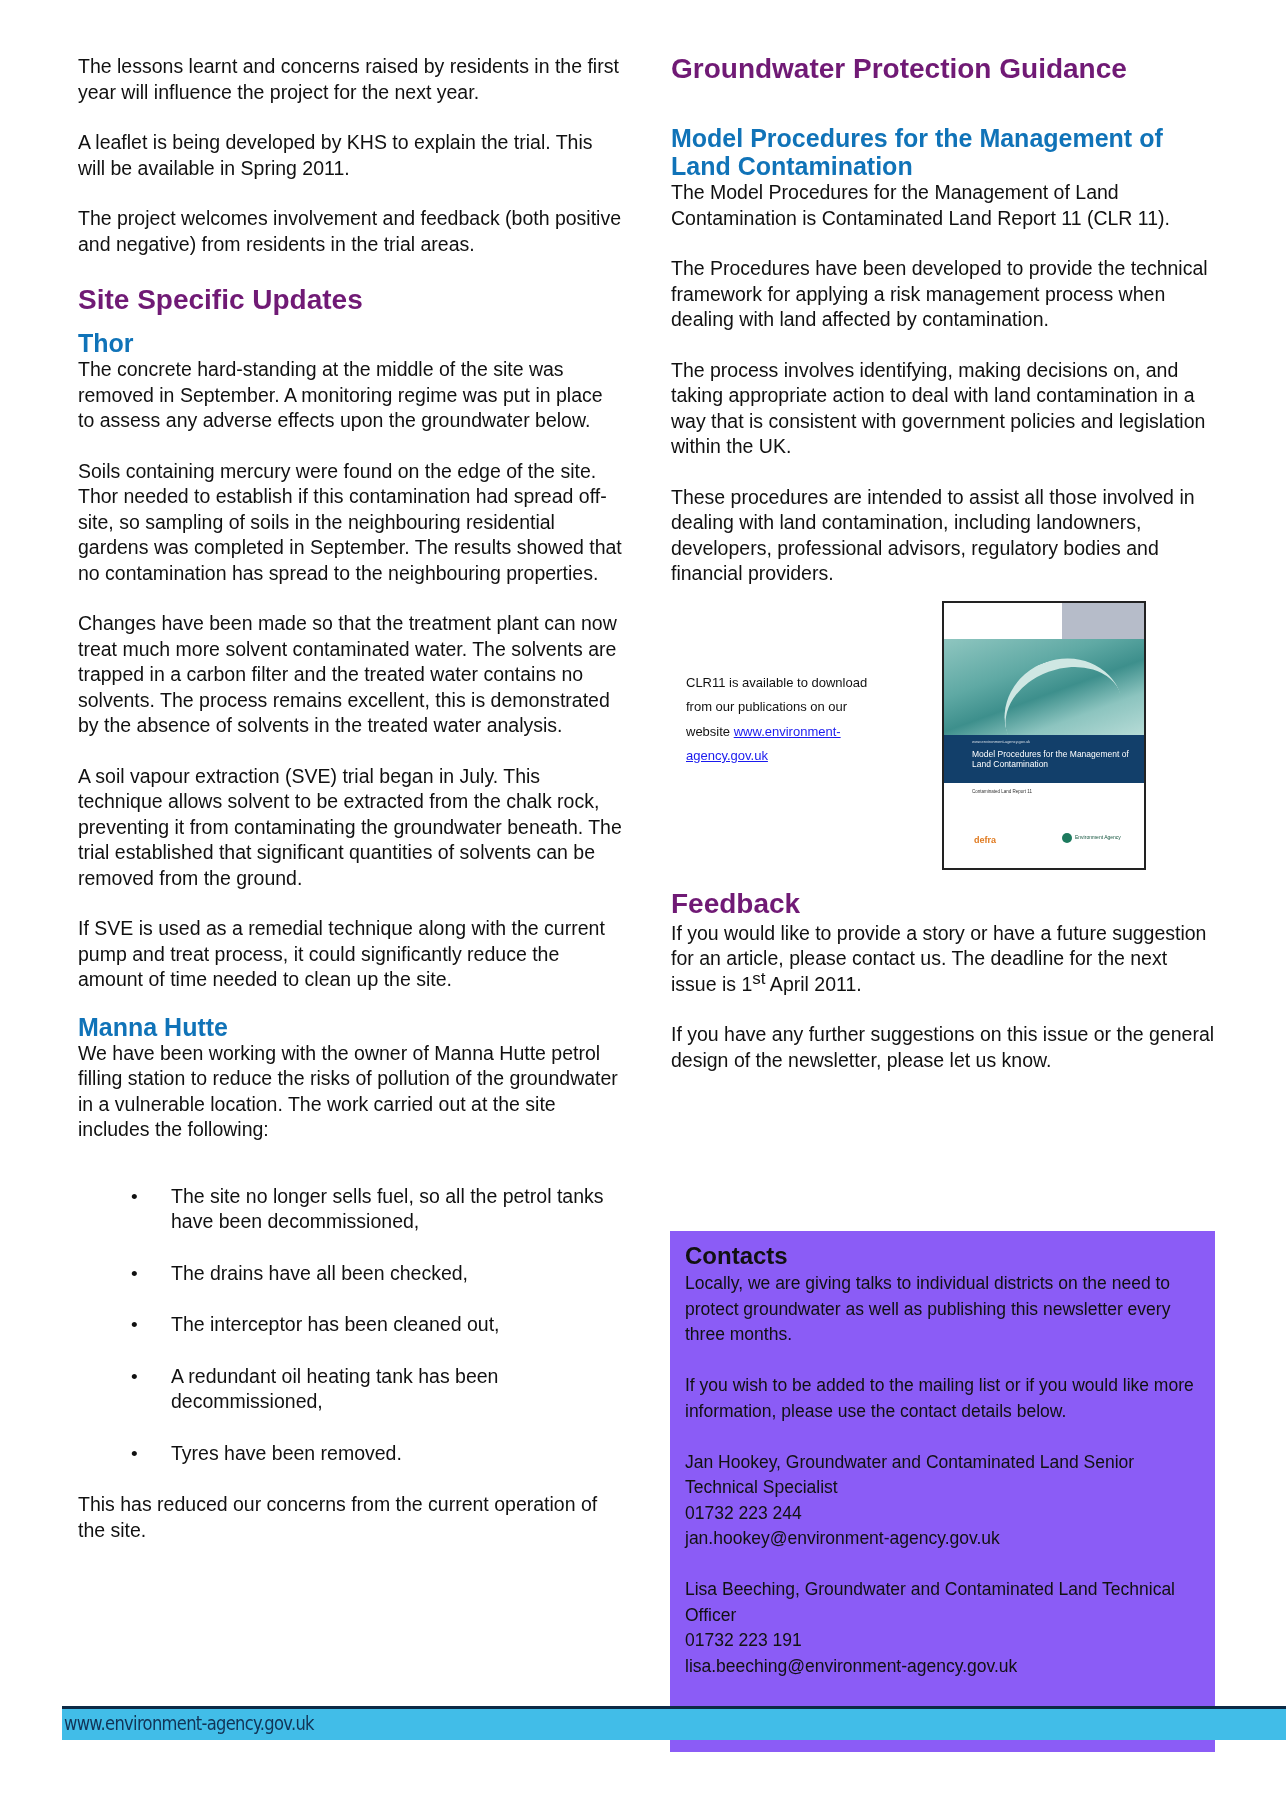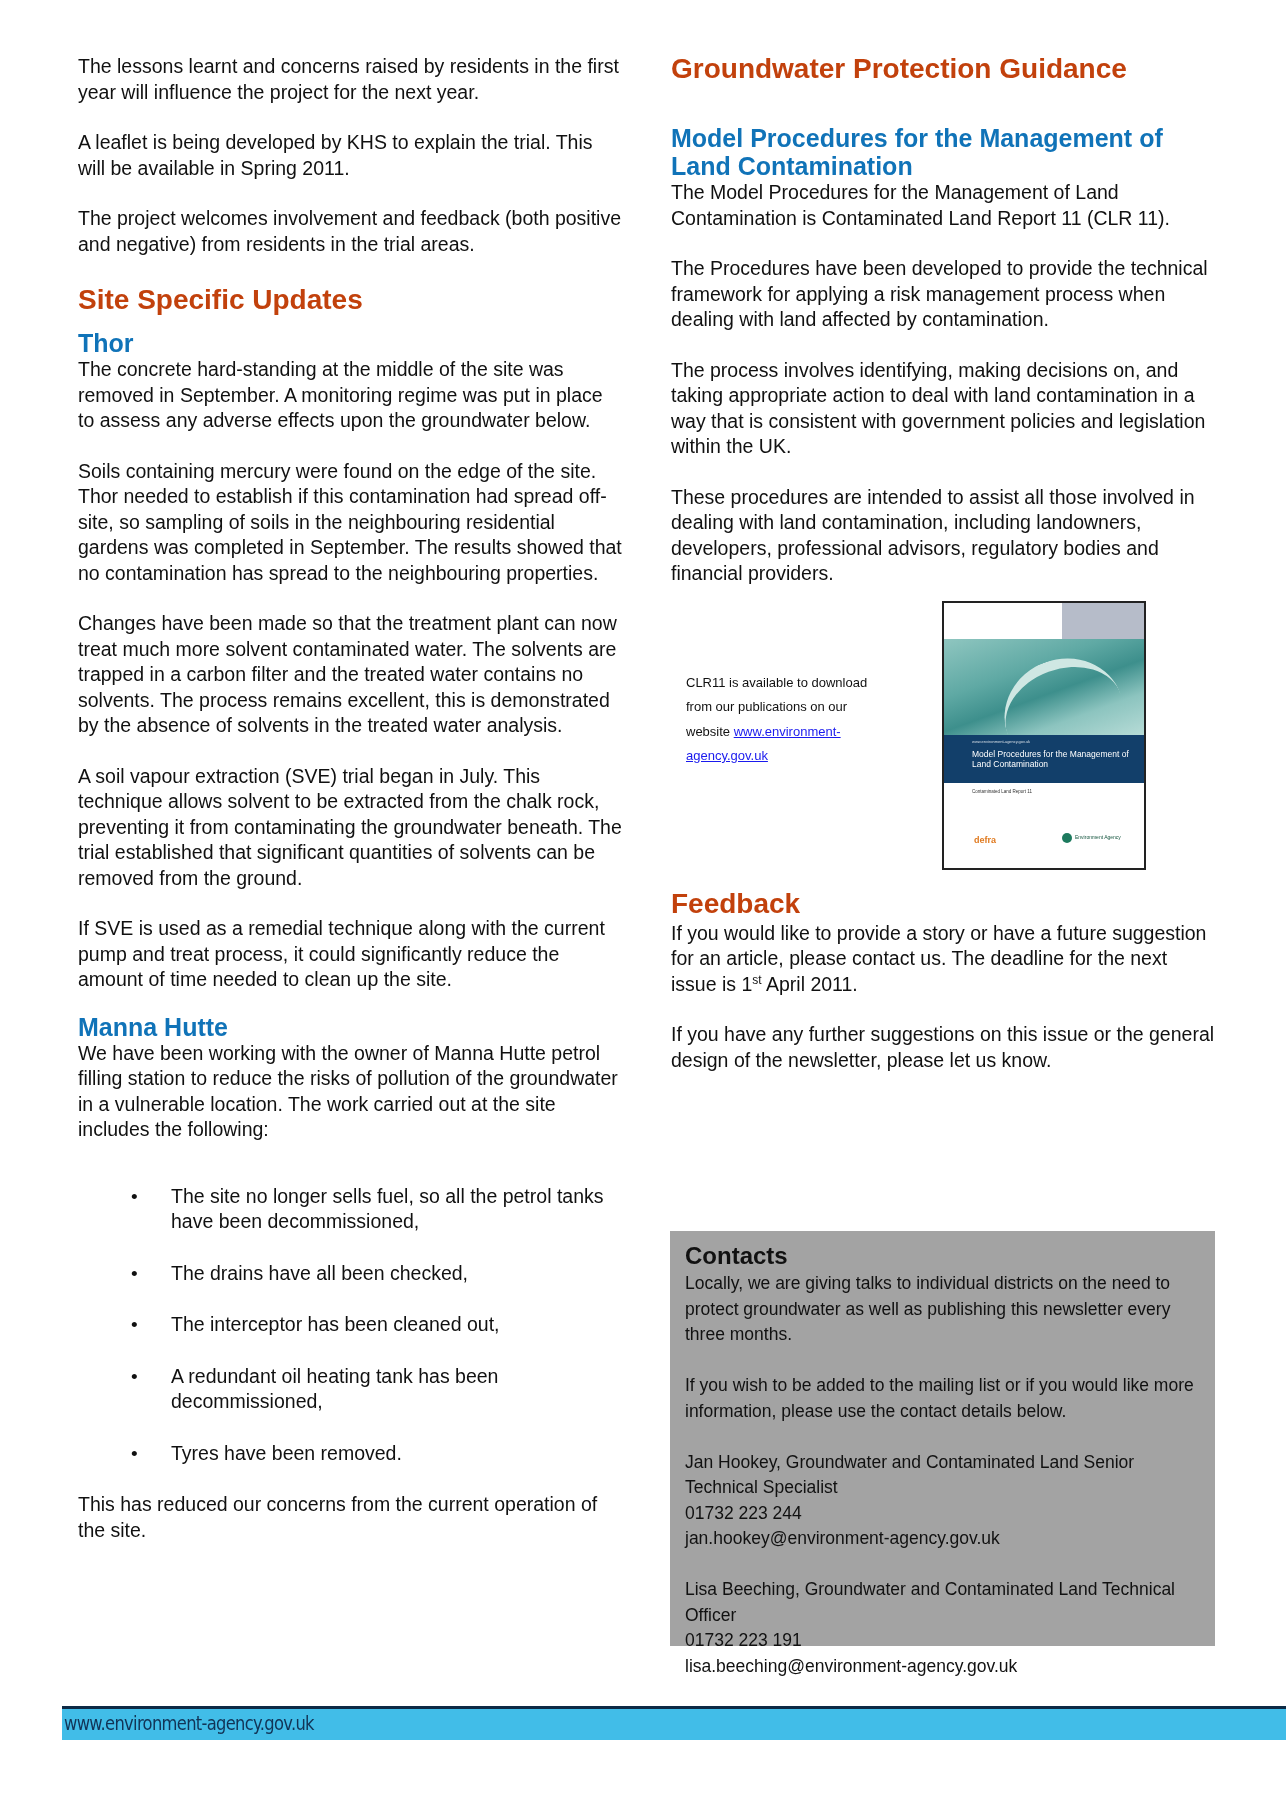--- a/index.html
+++ b/index.html
@@ -6,21 +6,21 @@
   body {
     width: 1286px; height: 1800px; position: relative; overflow: hidden;
     font-family: "Liberation Sans", sans-serif; color: #111111;
   }
   .col { position: absolute; }
   .left { left: 78px; top: 54px; width: 545px; }
   .right { left: 671px; top: 54px; width: 545px; }
   p { margin: 0; font-size: 19.5px; line-height: 25.5px; }
   .gap { height: 25px; }
   h2.section {
-    margin: 0; color: #c2410c; font-size: 28px; font-weight: bold; line-height: 34px;
+    margin: 0; color: #701a75; font-size: 28px; font-weight: bold; line-height: 34px;
   }
   h3.sub {
     margin: 0; color: #1073b8; font-size: 25px; font-weight: bold; line-height: 28px;
   }
   ul.bullets { list-style: none; margin: 16px; padding: 0; }
   ul.bullets li {
     position: relative; padding-left: 77px; font-size: 19.5px; line-height: 25.5px;
     margin-bottom: 26px;
   }
   ul.bullets li::before {
@@ -49,36 +49,36 @@
     position: absolute; left: 0; top: 132px; width: 200px; height: 48px; background: #123f6a;
     color: #ffffff;
   }
   .cover .band .url { position: absolute; left: 28px; top: 4px; font-size: 4px; opacity: .8; }
   .cover .band .t { position: absolute; left: 28px; top: 14px; font-size: 8.5px; line-height: 10px; }
   .cover .sub { position: absolute; left: 28px; top: 186px; font-size: 4.5px; color: #333; }
   .cover .defra { position: absolute; left: 30px; top: 232px; font-size: 9px; font-weight: bold; color: #e07a1f; }
   .cover .ea { position: absolute; left: 118px; top: 230px; font-size: 5px; color: #14553e; line-height: 6px; }
   .cover .ea .dot { display: inline-block; width: 10px; height: 10px; border-radius: 50%; background: #1d7a5e; vertical-align: middle; margin-right: 3px; }
   .contacts {
-    position: absolute; left: 670px; top: 1231px; width: 545px; height: 415px;
-    background: #a3a3a3;
+    position: absolute; left: 670px; top: 1231px; width: 545px; height: 521px;
+    background: #8b5cf6;
   }
   .contacts .inner { position: absolute; left: 15px; top: 10px; width: 520px; }
   .contacts h4 { margin: 0; font-size: 24px; font-weight: bold; color: #111; line-height: 30px; }
   .contacts p { font-size: 17.5px; line-height: 25.5px; }
   .contacts .gap { height: 25.5px; }
   .footer-line { position: absolute; left: 62px; top: 1706px; width: 1224px; height: 3px; background: #0e2a45; }
   .footer-bar {
     position: absolute; left: 62px; top: 1709px; width: 1224px; height: 31px; background: #41bde8;
   }
   .footer-bar span {
     position: absolute; left: 2px; top: 3px; font-family: "DejaVu Sans", sans-serif;
     font-size: 19px; letter-spacing: -0.8px; color: #123456; transform: scaleX(0.86); transform-origin: left;
   }
-  sup { font-size: 12px; line-height: 0; }
+  sup { font-size: 17px; line-height: 0; }
 </style>
 </head>
 <body>
 
 <div class="col left">
   <p>The lessons learnt and concerns raised by residents in the first year will influence the project for the next year.</p>
   <div class="gap"></div>
   <p>A leaflet is being developed by KHS to explain the trial. This will be available in Spring 2011.</p>
   <div class="gap"></div>
   <p>The project welcomes involvement and feedback (both positive and negative) from residents in the trial areas.</p>

